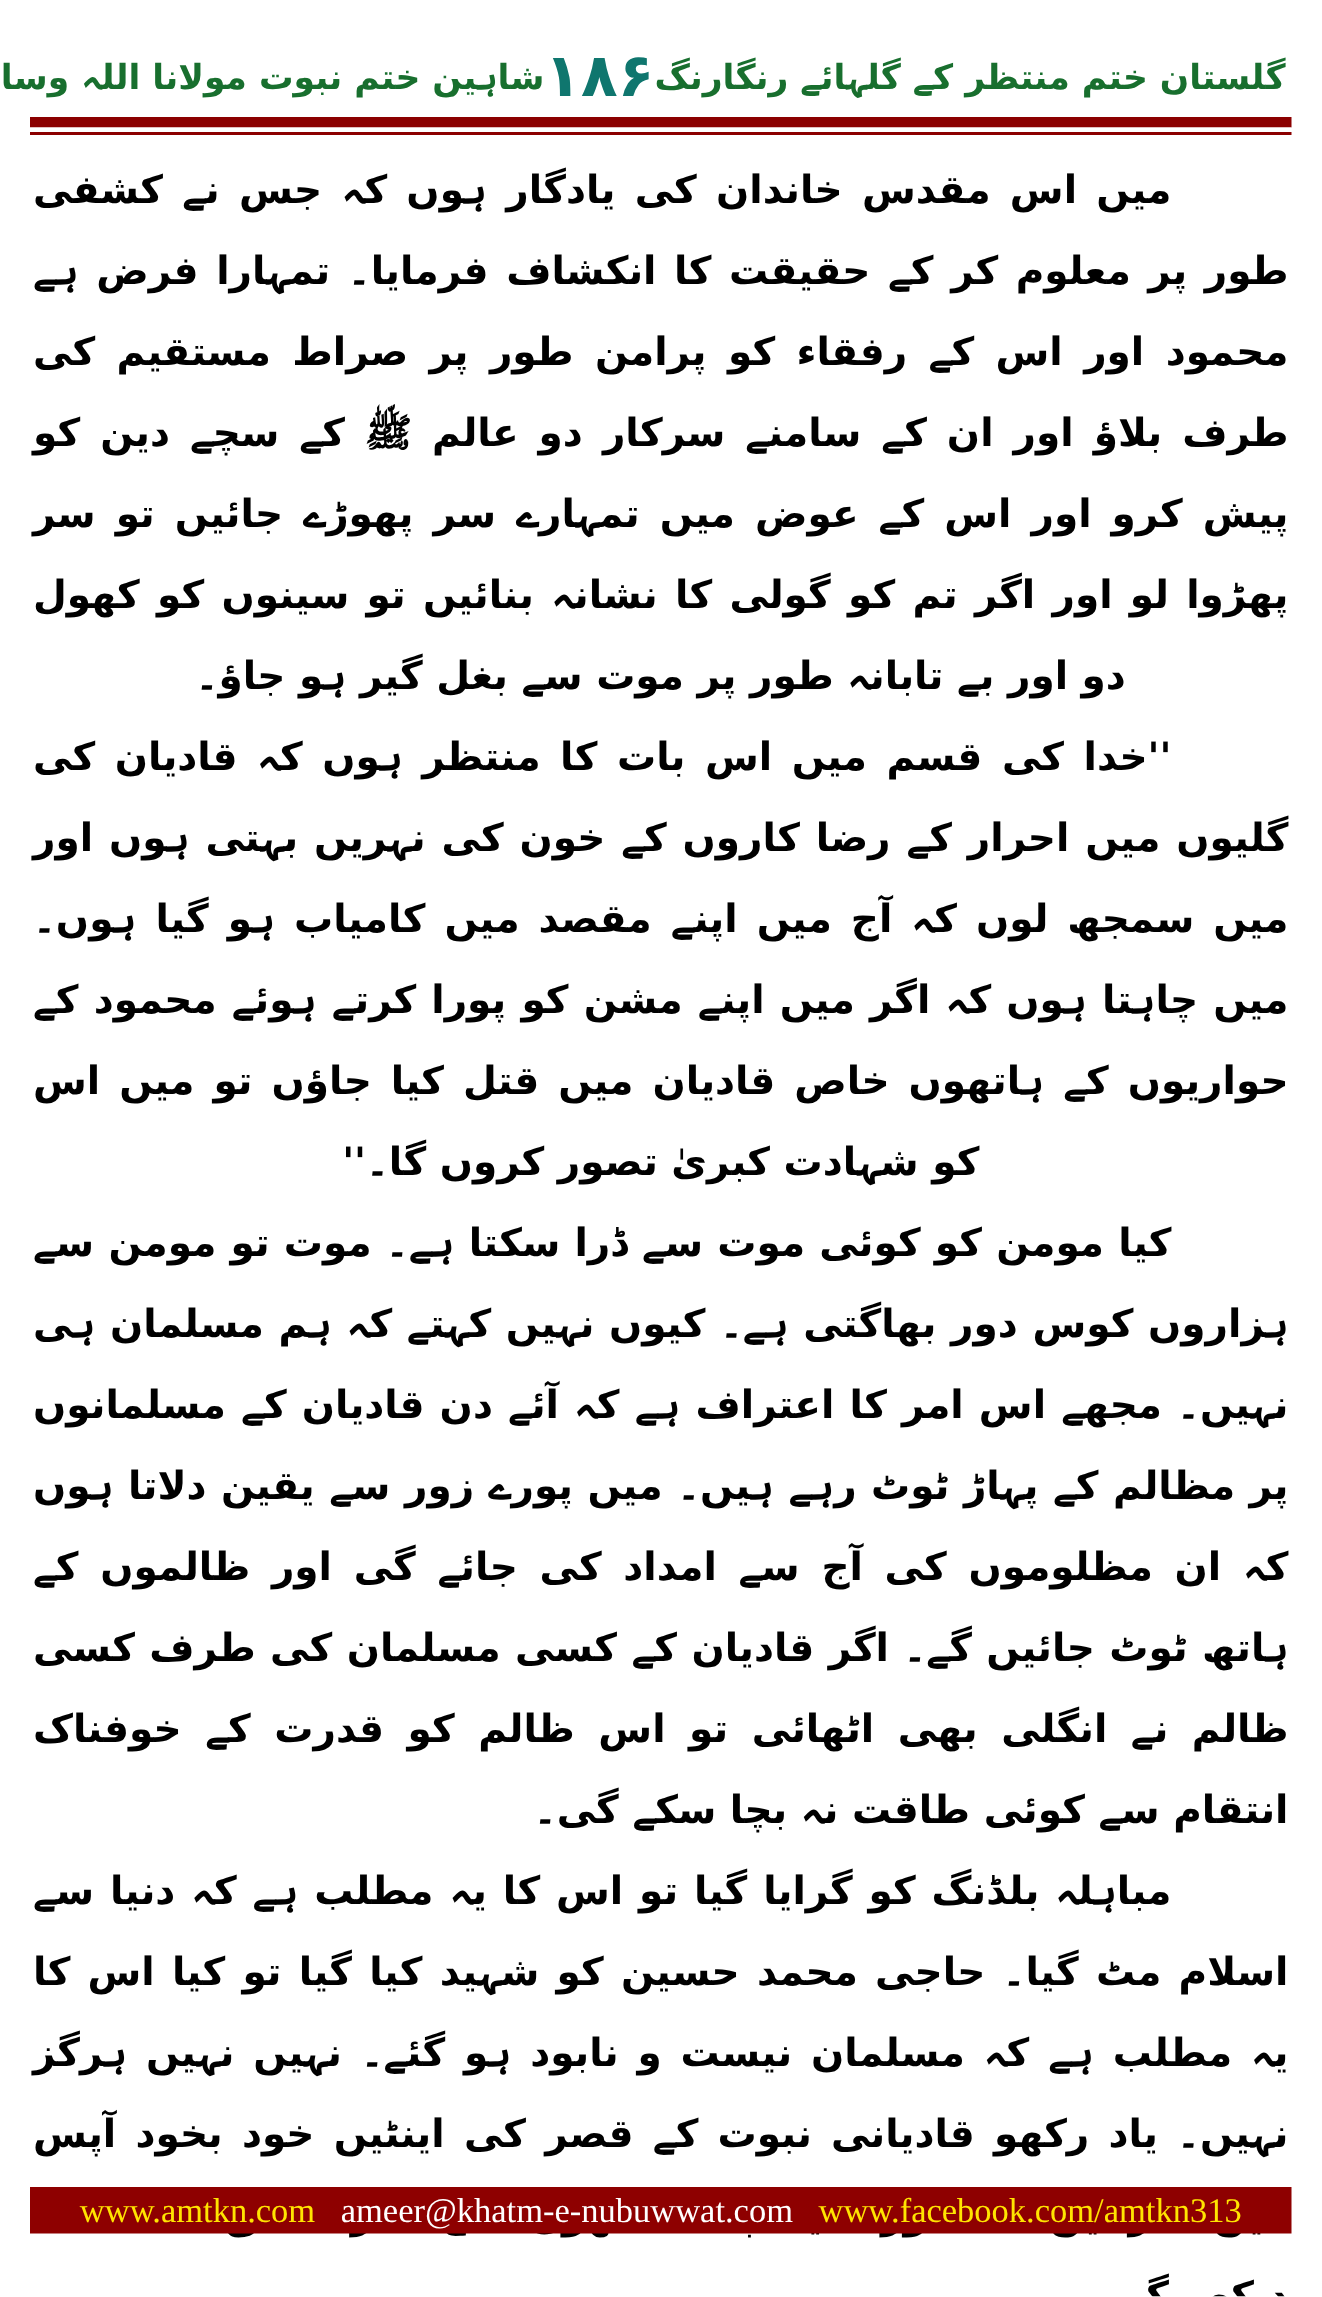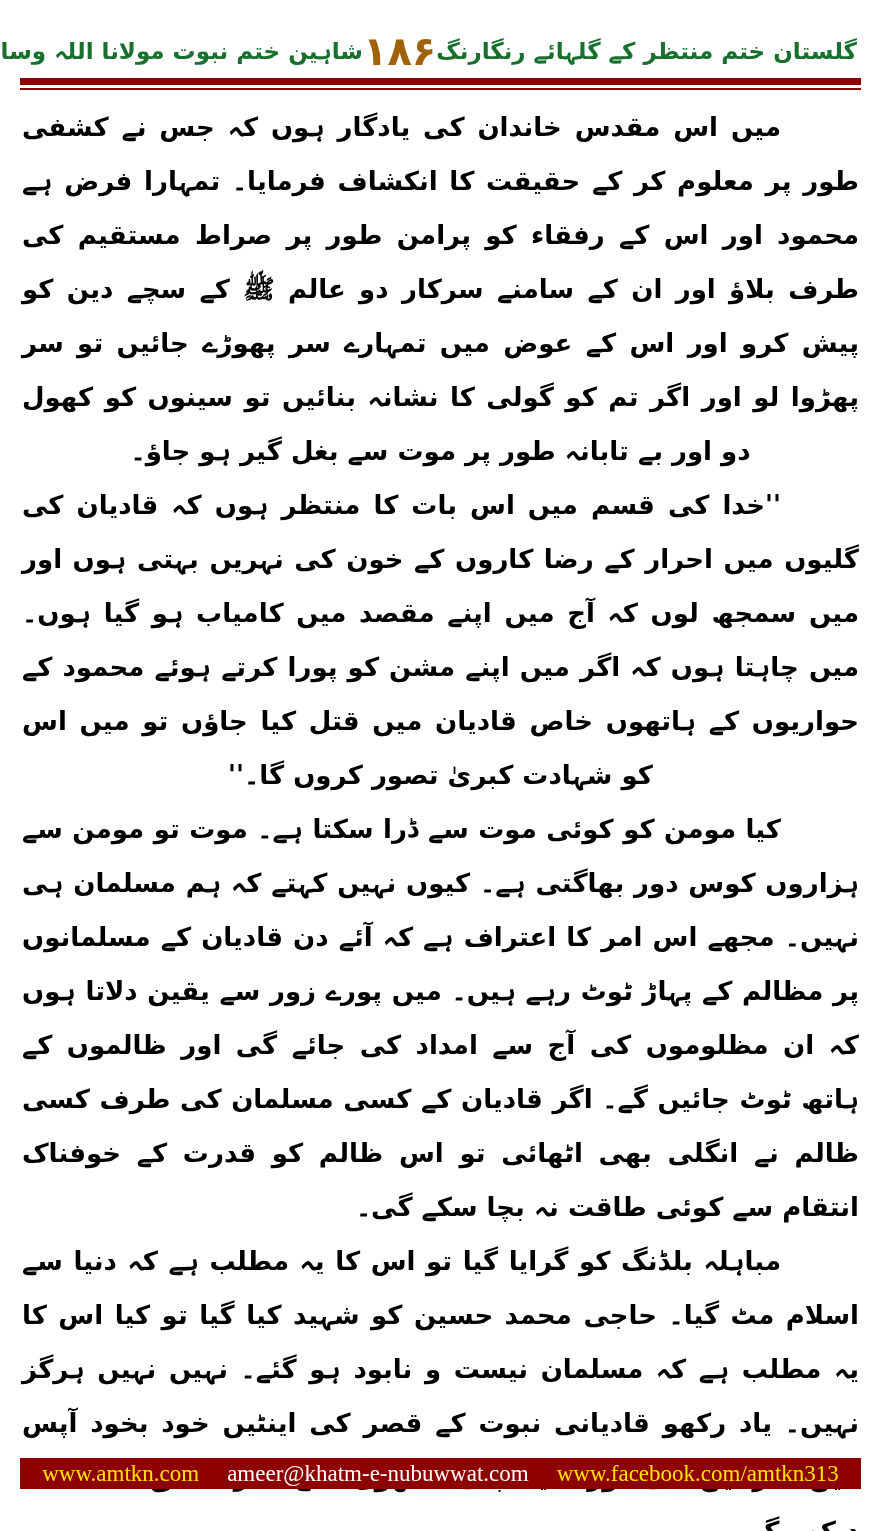--- a/index.html
+++ b/index.html
@@ -22,21 +22,21 @@
     padding: 30px 24px 6px 24px;
     height: 78px;
   }
   .book-title, .section-title {
     color: #186f2e;
     font-weight: bold;
     font-size: 23px;
     white-space: nowrap;
   }
   .page-number {
-    color: #a16207;
+    color: #0f766e;
     font-weight: bold;
     font-size: 40px;
     letter-spacing: 2px;
   }
   
   .header-divider { padding: 0 20px; }
   .rule-thick { height: 7px; background: #8b0000; }
   .rule-gap   { height: 3px; background: #ffffff; }
   .rule-thin  { height: 2px; background: #8b0000; }
   
@@ -57,21 +57,21 @@
   .footer-bar {
     position: absolute;
     left: 20px;
     right: 20px;
     top: 1458px;
     height: 31px;
     background: #8e0000;
     display: flex;
     align-items: center;
     justify-content: center;
-    gap: 28px;
+    gap: 17px;
     font-family: "Liberation Serif", serif;
     font-size: 23px;
     white-space: nowrap;
   }
   .link { text-decoration: none; }
   .link.yellow { color: #ffe400; }
   .link.white  { color: #ffffff; }
 </style>
 </head>
 <body>

